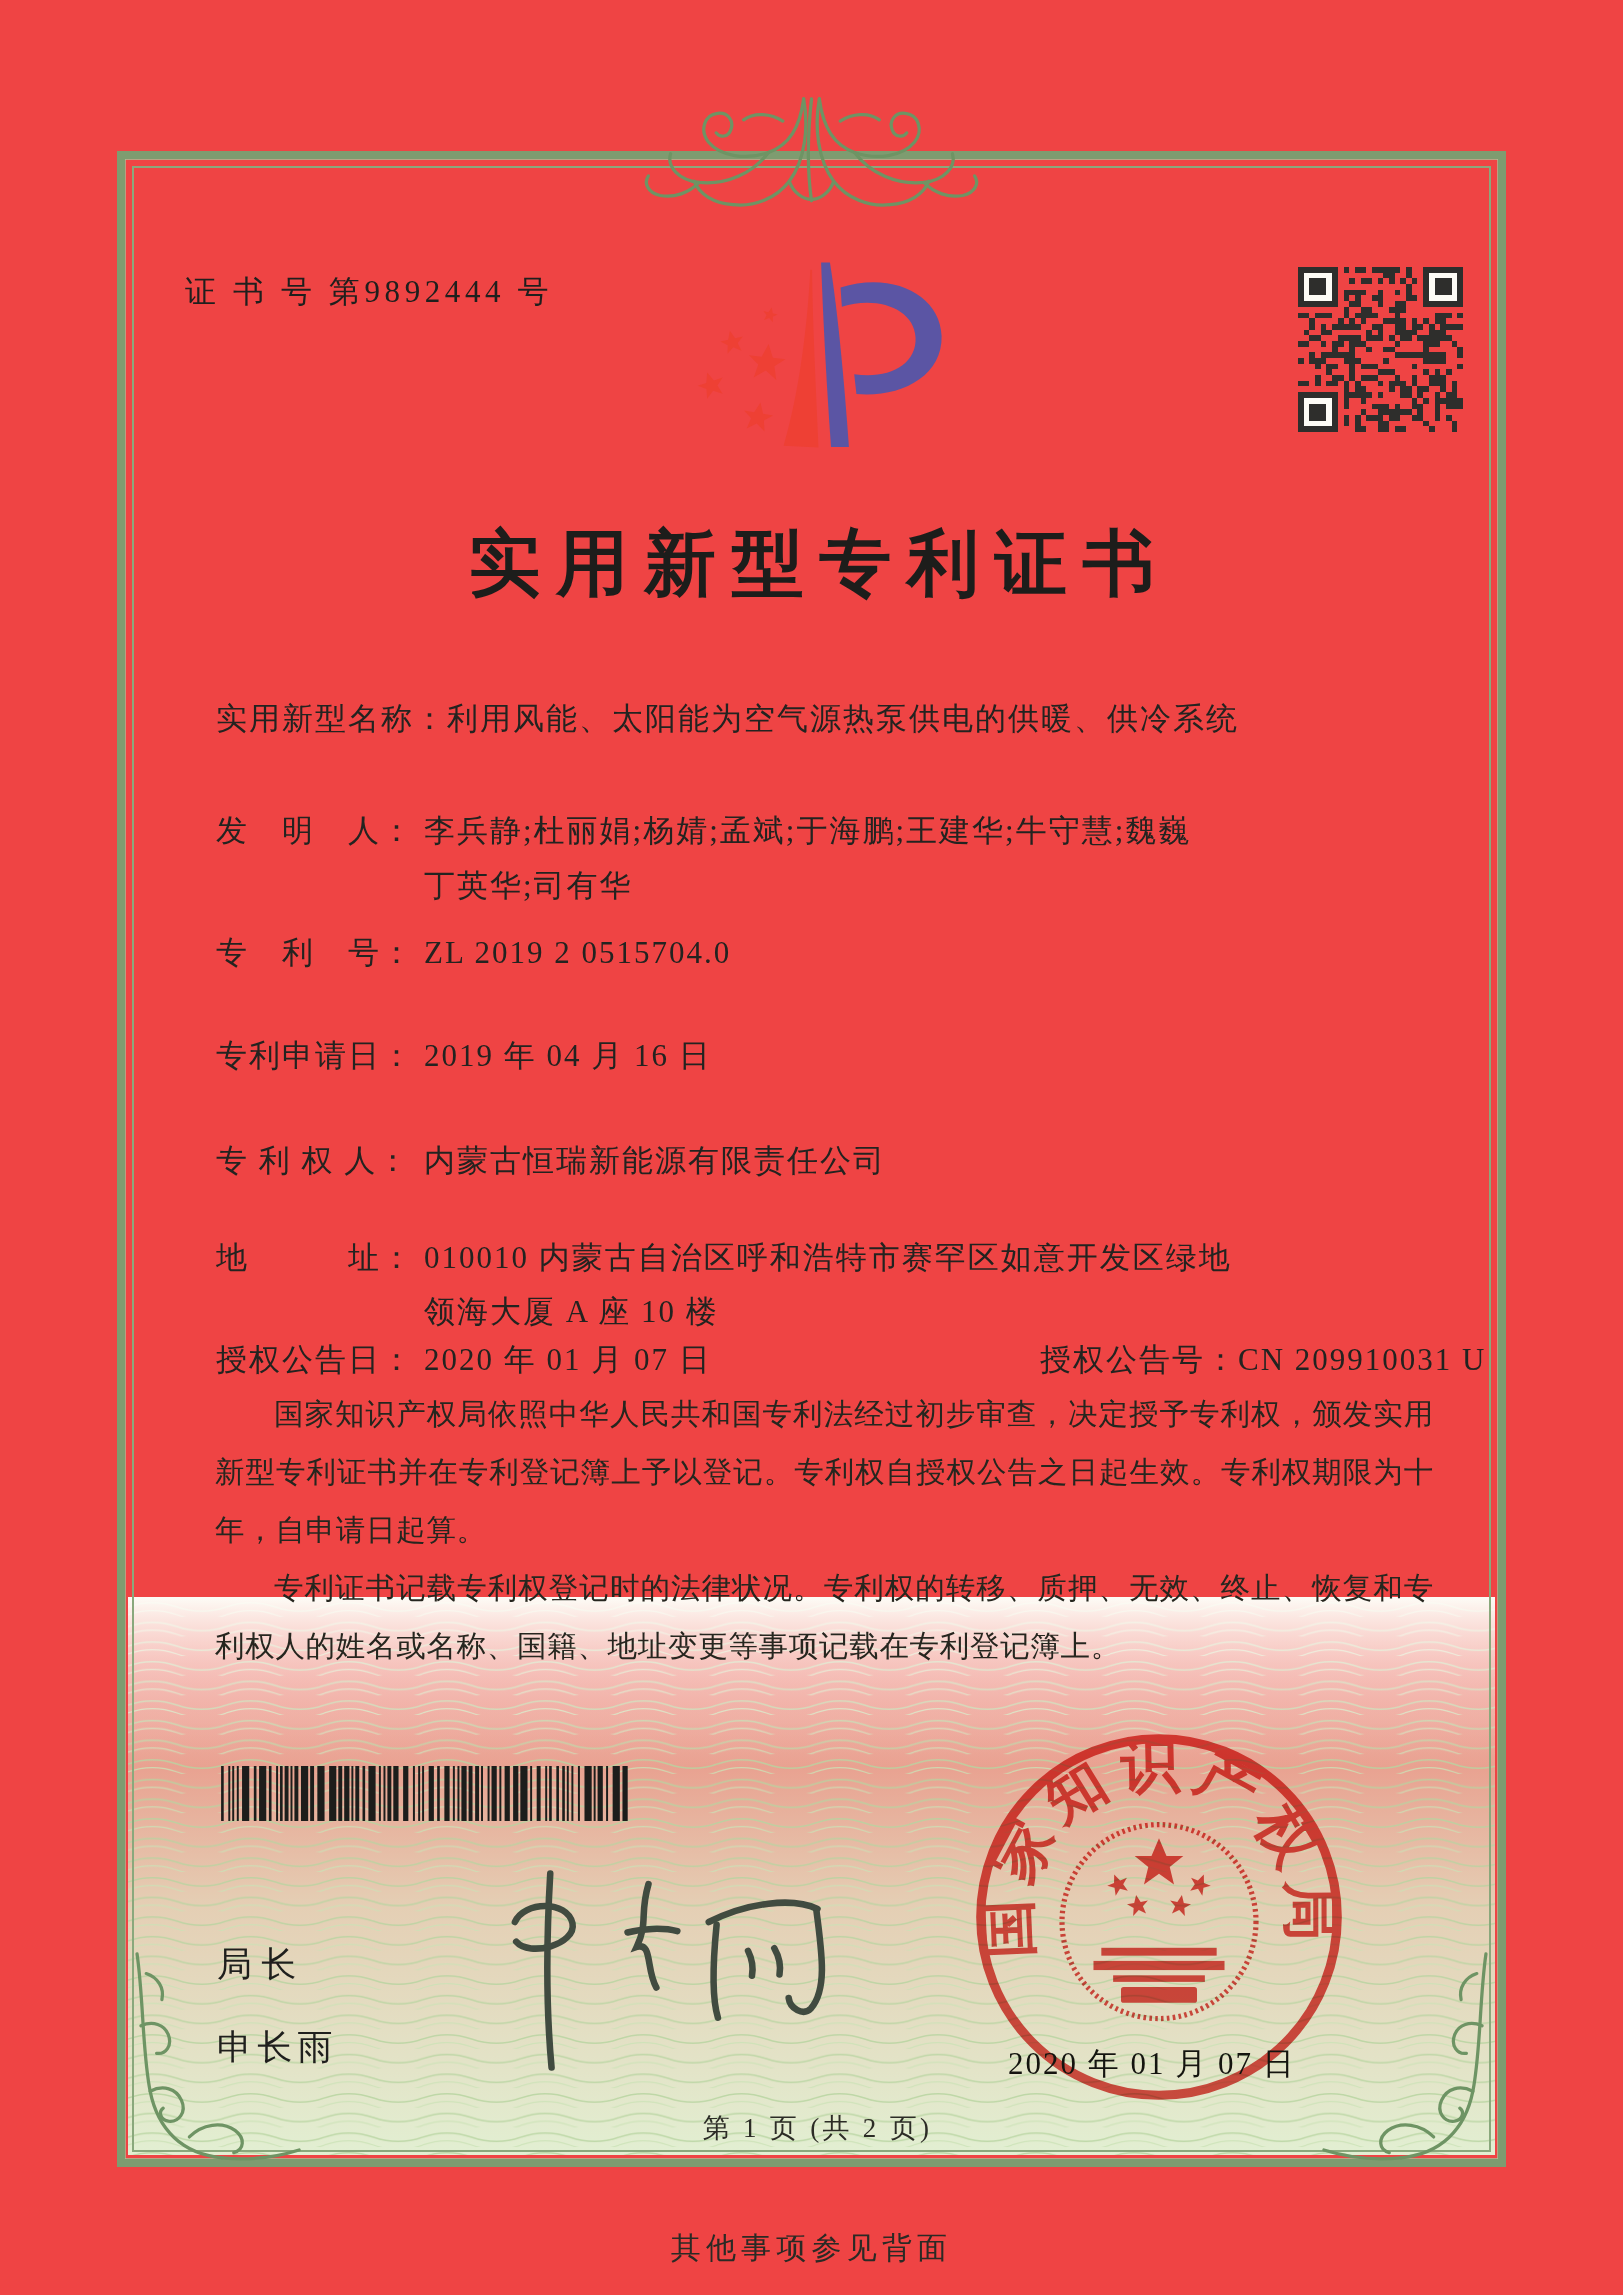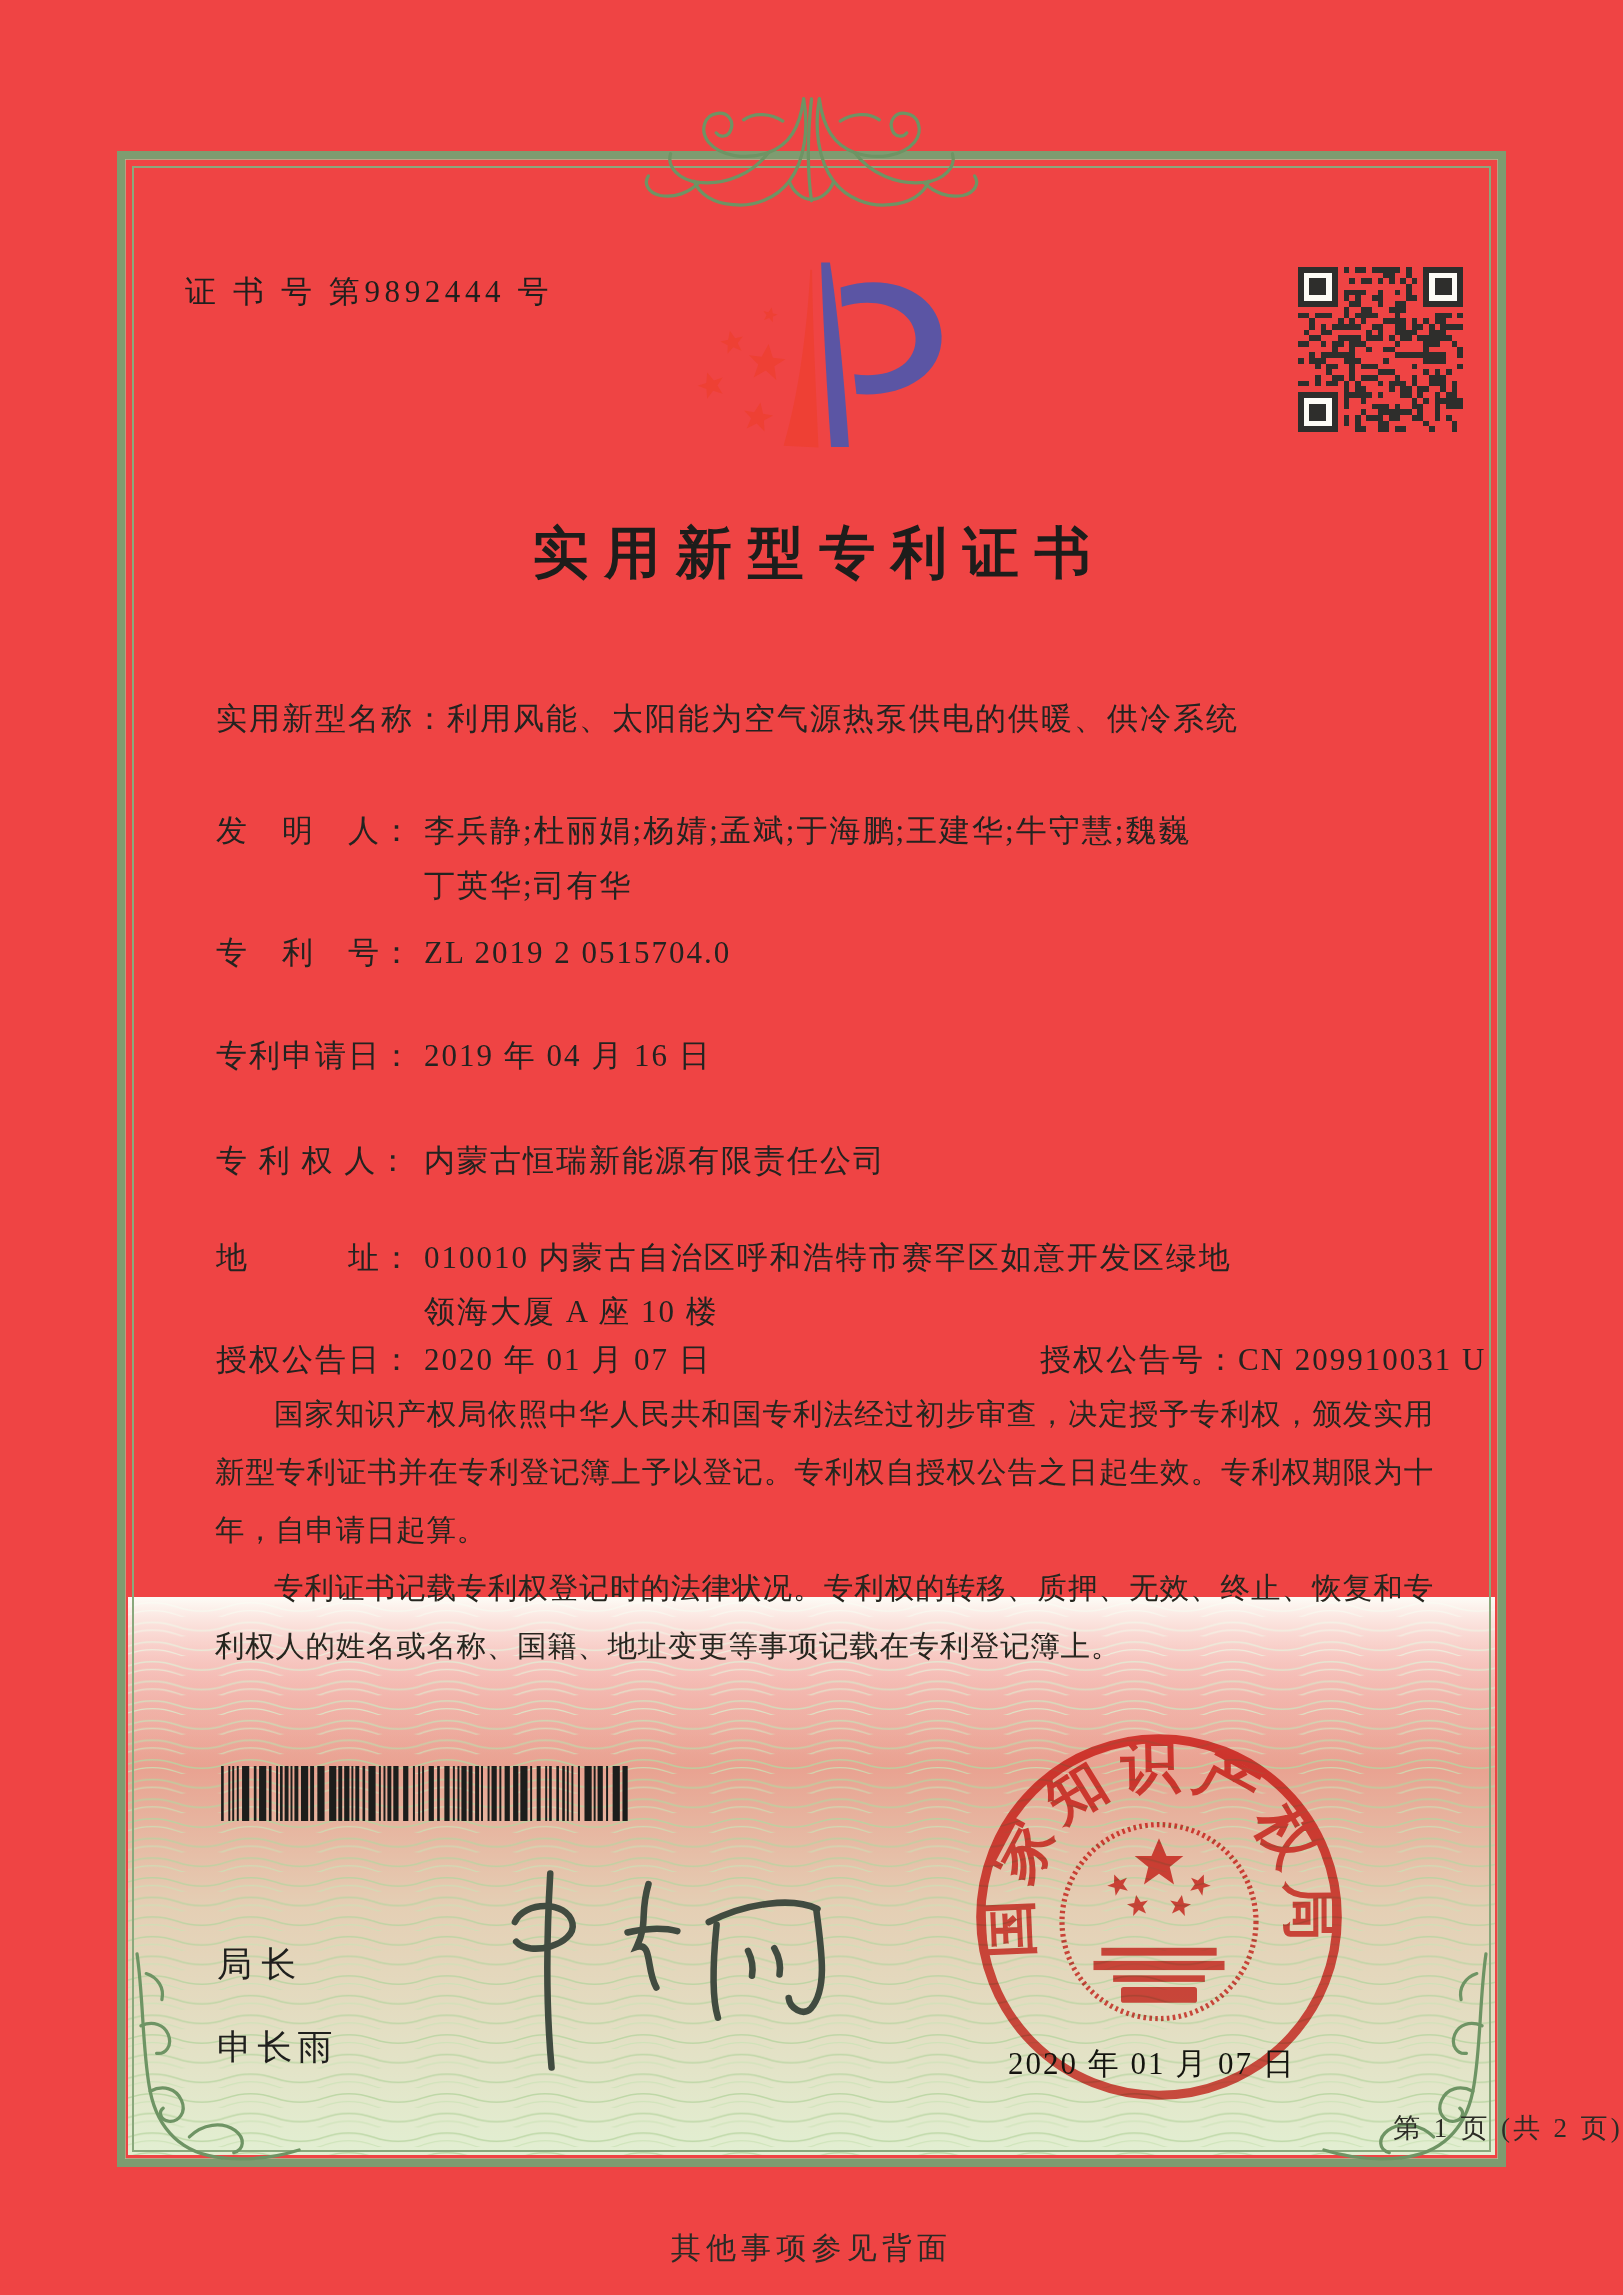--- a/index.html
+++ b/index.html
@@ -19,38 +19,38 @@
   .corner.right{right:124px;top:1947px;transform:scaleX(-1);}
   
   .waves{position:absolute;left:128px;top:1597px;width:1367px;height:558px;
     background:linear-gradient(180deg,rgba(228,242,211,0) 0%,rgba(228,242,211,.45) 22%,rgba(226,241,208,.8) 55%,#e2efd2 100%);}
   .waves svg{position:absolute;left:0;top:0;}
   .waves-fade{position:absolute;left:0;top:0;width:100%;height:170px;
     background:linear-gradient(180deg,#fdfcf6 0%,rgba(253,252,246,0) 100%);}
   
   .cert-no{position:absolute;left:185px;top:271px;font-size:31px;letter-spacing:4.6px;color:#1f1f1d;}
   .title{position:absolute;left:0;right:0;top:516px;text-align:center;
-    font-size:56px;font-weight:700;letter-spacing:15.7px;text-indent:15.7px;color:#1d1d1b;}
+    font-size:72px;font-weight:700;letter-spacing:15.7px;text-indent:15.7px;color:#1d1d1b;}
   .row{position:absolute;left:216px;font-size:31px;letter-spacing:2px;color:#232320;white-space:nowrap;}
   .row .lab{display:inline-block;min-width:208px;}
   .row.cont{left:424px;text-align:center;}
   .grant-no{position:absolute;left:824px;top:0;}
   .body-text{position:absolute;left:204px;top:1385px;width:1219px;
     font-size:29.5px;line-height:58px;text-align:justify;color:#26261f;letter-spacing:0.7px;margin-left:11px;}
   .body-text p{margin:0;text-indent:2em;}
   .director-label{position:absolute;left:217px;top:1941px;font-size:35px;letter-spacing:9.2px;color:#1f1f1d;z-index:4;}
   .director-name{position:absolute;left:217px;top:2024px;font-size:35px;letter-spacing:5.2px;color:#1f1f1d;z-index:4;}
   .signature{position:absolute;left:452px;top:1859px;width:393px;height:223px;z-index:3;}
   .seal{position:absolute;left:967px;top:1725px;width:384px;height:384px;z-index:4;
     mix-blend-mode:multiply;opacity:.92;}
   .seal-date{position:absolute;left:1008px;top:2043px;font-size:31px;letter-spacing:2px;color:#14140f;z-index:5;}
   .barcode{position:absolute;left:221px;top:1766px;z-index:2;}
   .qr{position:absolute;left:1298px;top:267px;width:165px;height:165px;}
   .logo{position:absolute;left:664px;top:242px;width:331px;height:219px;}
-  .page-info{position:absolute;left:0;right:0;top:2110px;text-align:right;
+  .page-info{position:absolute;left:0;right:0;top:2110px;text-align:center;
     font-size:27px;letter-spacing:3.3px;color:#2c2c26;z-index:4;padding-left:12px;}
   .back-note{position:absolute;left:0;right:0;top:2228px;text-align:center;
     font-size:30px;letter-spacing:5.2px;color:#2a2a25;}
 </style>
 </head>
 <body>
 
 <div class="page">
 
   <div class="waves">

